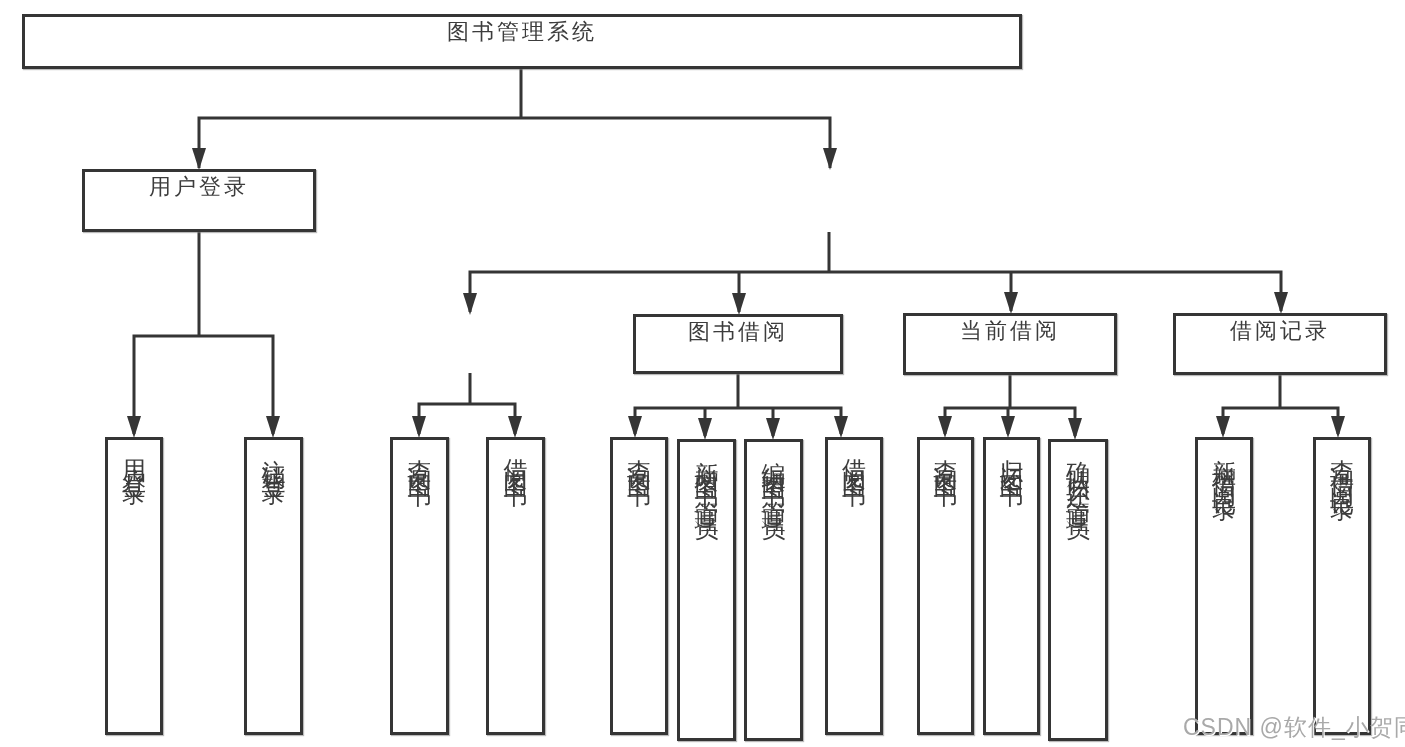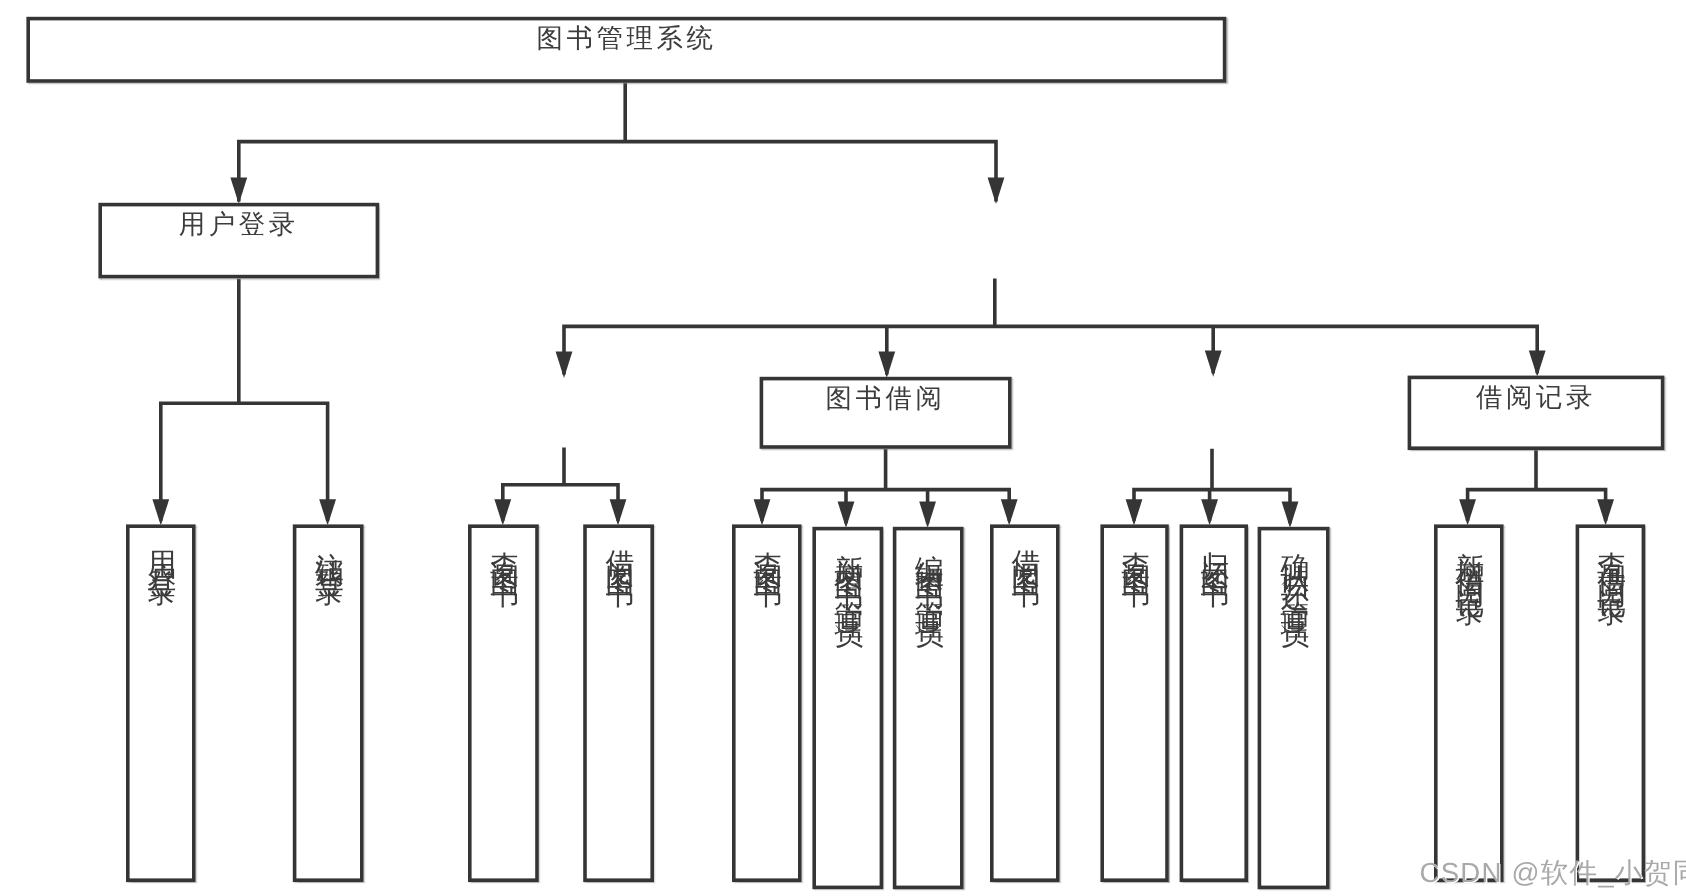--- a/index.html
+++ b/index.html
@@ -114,20 +114,23 @@
     <span class="h-label">图书管理系统</span>
   </div>
 
   <div class="box" style="left:82px;top:169px;width:234px;height:63px">
     <span class="h-label">用户登录</span>
   </div>
 
   <div class="box" style="left:633px;top:314px;width:210px;height:60px">
     <span class="h-label">图书借阅</span>
   </div>
+  <div class="box" style="left:903px;top:313px;width:214px;height:62px">
+    <span class="h-label">当前借阅</span>
+  </div>
   <div class="box" style="left:1173px;top:313px;width:214px;height:62px">
     <span class="h-label">借阅记录</span>
   </div>
 
   <div class="box leaf" style="left:105px;top:437px;width:58px;height:298px">
     <span class="v-label">用户登录</span>
   </div>
   <div class="box leaf" style="left:244px;top:437px;width:59px;height:298px">
     <span class="v-label">注销登录</span>
   </div>

